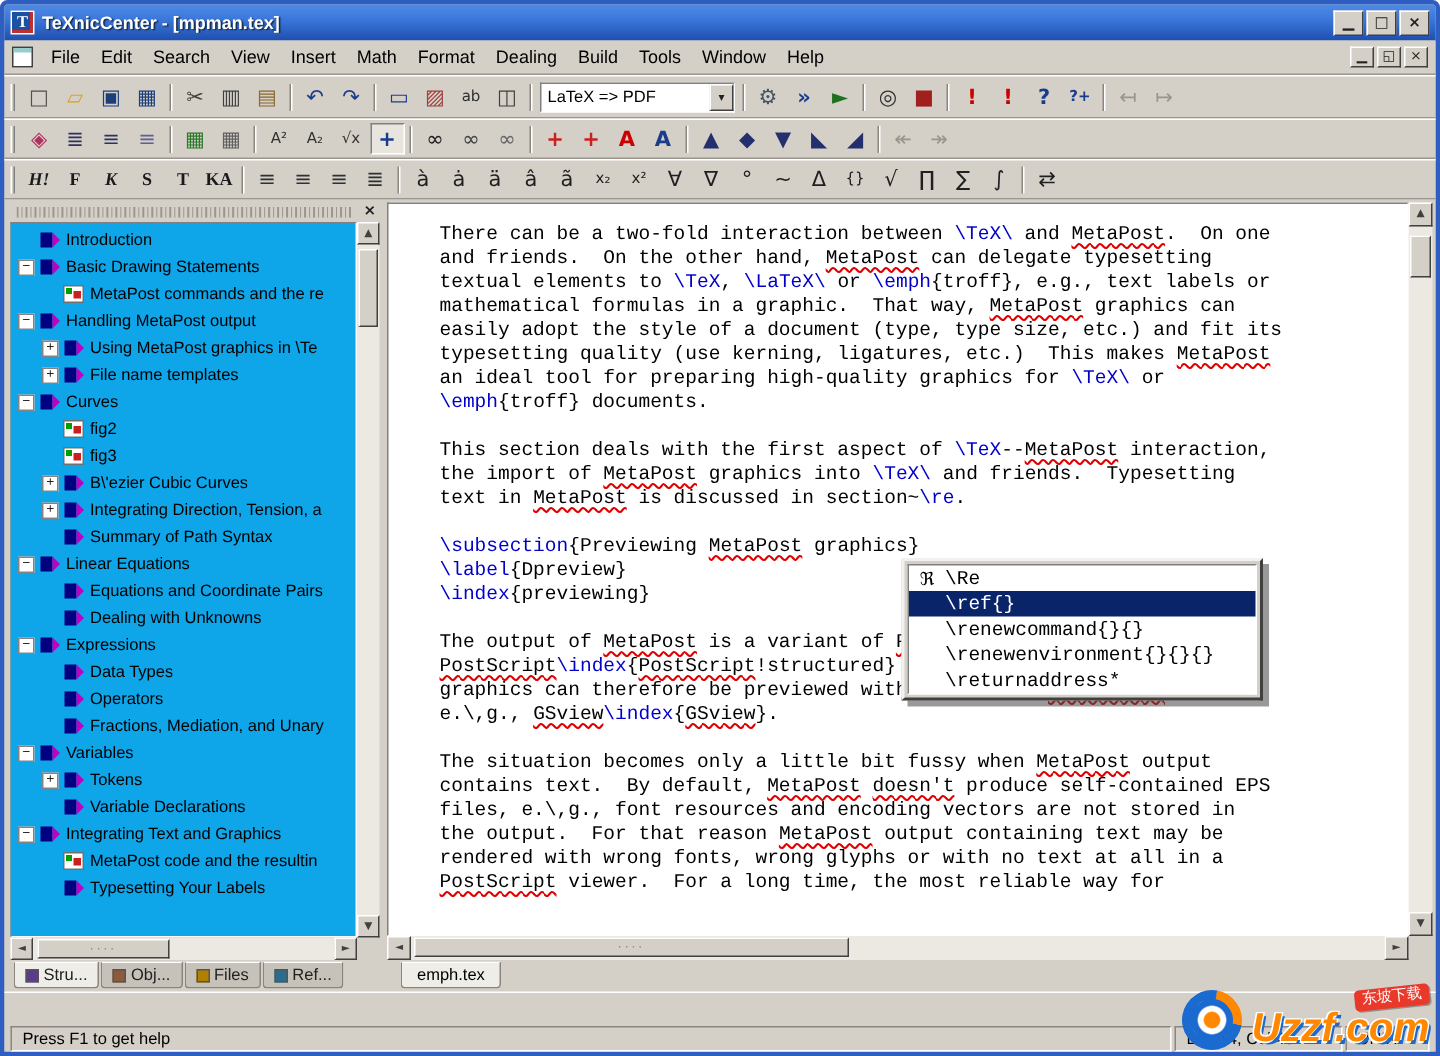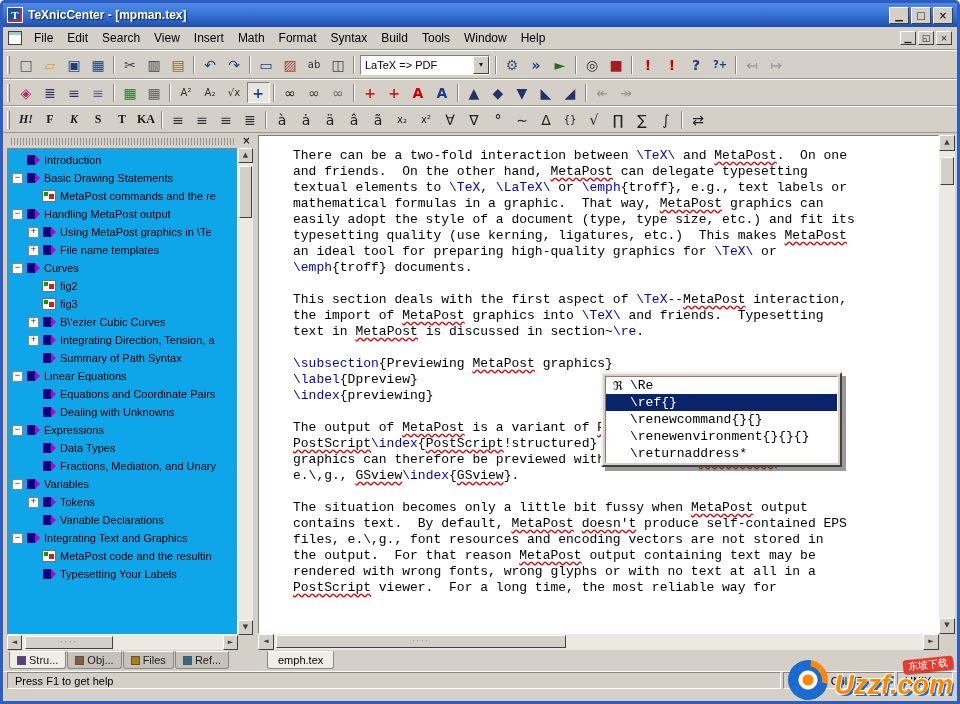--- a/index.html
+++ b/index.html
@@ -107,21 +107,21 @@
               padding:1px 0 0 6px; }
   #sidebar-tabs { width:250px; flex:none; display:flex; }
   .btab { height:18px; display:inline-flex; align-items:center; gap:3px; padding:0 7px; font-size:11px; color:#222;
           background:#c6c2ba; border:1px solid #8a867f; border-top:1px solid #fff; border-radius:0 0 3px 3px; margin-right:1px; }
   .btab.active { background:#efede8; }
   .btab-ico { width:9px; height:9px; flex:none; border:1px solid #555; }
   .etab { height:18px; display:inline-flex; align-items:center; padding:0 10px; font-size:11px; color:#000;
           background:#efede8; border:1px solid #8a867f; border-top:1px solid #fff; border-radius:0 0 3px 3px; margin-left:8px; }
 
   
-  .statusbar { height:30px; flex:none; display:flex; align-items:flex-start; background:var(--chrome,#d4d0c8);
+  .statusbar { height:40px; flex:none; display:flex; align-items:flex-end; background:var(--chrome,#d4d0c8);
                border-top:1px solid #fff; padding:0 3px; }
   .sb-panel { height:17px; border:1px solid; border-color:#8a867f #fff #fff #8a867f; display:flex; align-items:center;
               padding:0 7px; font-size:11px; color:#000; margin:0 1px; white-space:nowrap; }
   .sb-msg { flex:1; }
   .sb-pos { width:112px; flex:none; }
   .sb-fmt { width:56px; flex:none; }
   .sb-ind { width:205px; flex:none; gap:12px; }
   .ind { color:#9a968f; }
 
   
@@ -153,21 +153,21 @@
   <div class="menubar">
     <span class="mdi-doc-icon"></span>
     <span id="menu-items" style="display:flex;">
         <span class="menu-item">File</span>
         <span class="menu-item">Edit</span>
         <span class="menu-item">Search</span>
         <span class="menu-item">View</span>
         <span class="menu-item">Insert</span>
         <span class="menu-item">Math</span>
         <span class="menu-item">Format</span>
-        <span class="menu-item">Syntax</span>
+        <span class="menu-item">Dealing</span>
         <span class="menu-item">Build</span>
         <span class="menu-item">Tools</span>
         <span class="menu-item">Window</span>
         <span class="menu-item">Help</span>
       </span>
     <span class="mdi-btns">
       <span class="mbtn">▁</span>
       <span class="mbtn">◱</span>
       <span class="mbtn">×</span>
     </span>
@@ -454,20 +454,30 @@
             </div>
             <div class="tree-row" style="padding-left: 20px;">
               <span class="tree-box empty"></span>
               <span class="tree-ico">
                 <svg width="14" height="12" viewBox="0 0 14 12">
                   <rect x="1" y="1" width="8" height="10" fill="#000080"></rect>
                   <path d="M9 1 L14 6 L9 11 Z" fill="#c000c0"></path>
                 </svg>
               </span>
               <span class="tree-label">Data Types</span>
+            </div>
+            <div class="tree-row" style="padding-left: 20px;">
+              <span class="tree-box empty"></span>
+              <span class="tree-ico">
+                <svg width="14" height="12" viewBox="0 0 14 12">
+                  <rect x="1" y="1" width="8" height="10" fill="#000080"></rect>
+                  <path d="M9 1 L14 6 L9 11 Z" fill="#c000c0"></path>
+                </svg>
+              </span>
+              <span class="tree-label">Operators</span>
             </div>
             <div class="tree-row" style="padding-left: 20px;">
               <span class="tree-box empty"></span>
               <span class="tree-ico">
                 <svg width="14" height="12" viewBox="0 0 14 12">
                   <rect x="1" y="1" width="8" height="10" fill="#000080"></rect>
                   <path d="M9 1 L14 6 L9 11 Z" fill="#c000c0"></path>
                 </svg>
               </span>
               <span class="tree-label">Fractions, Mediation, and Unary</span>

